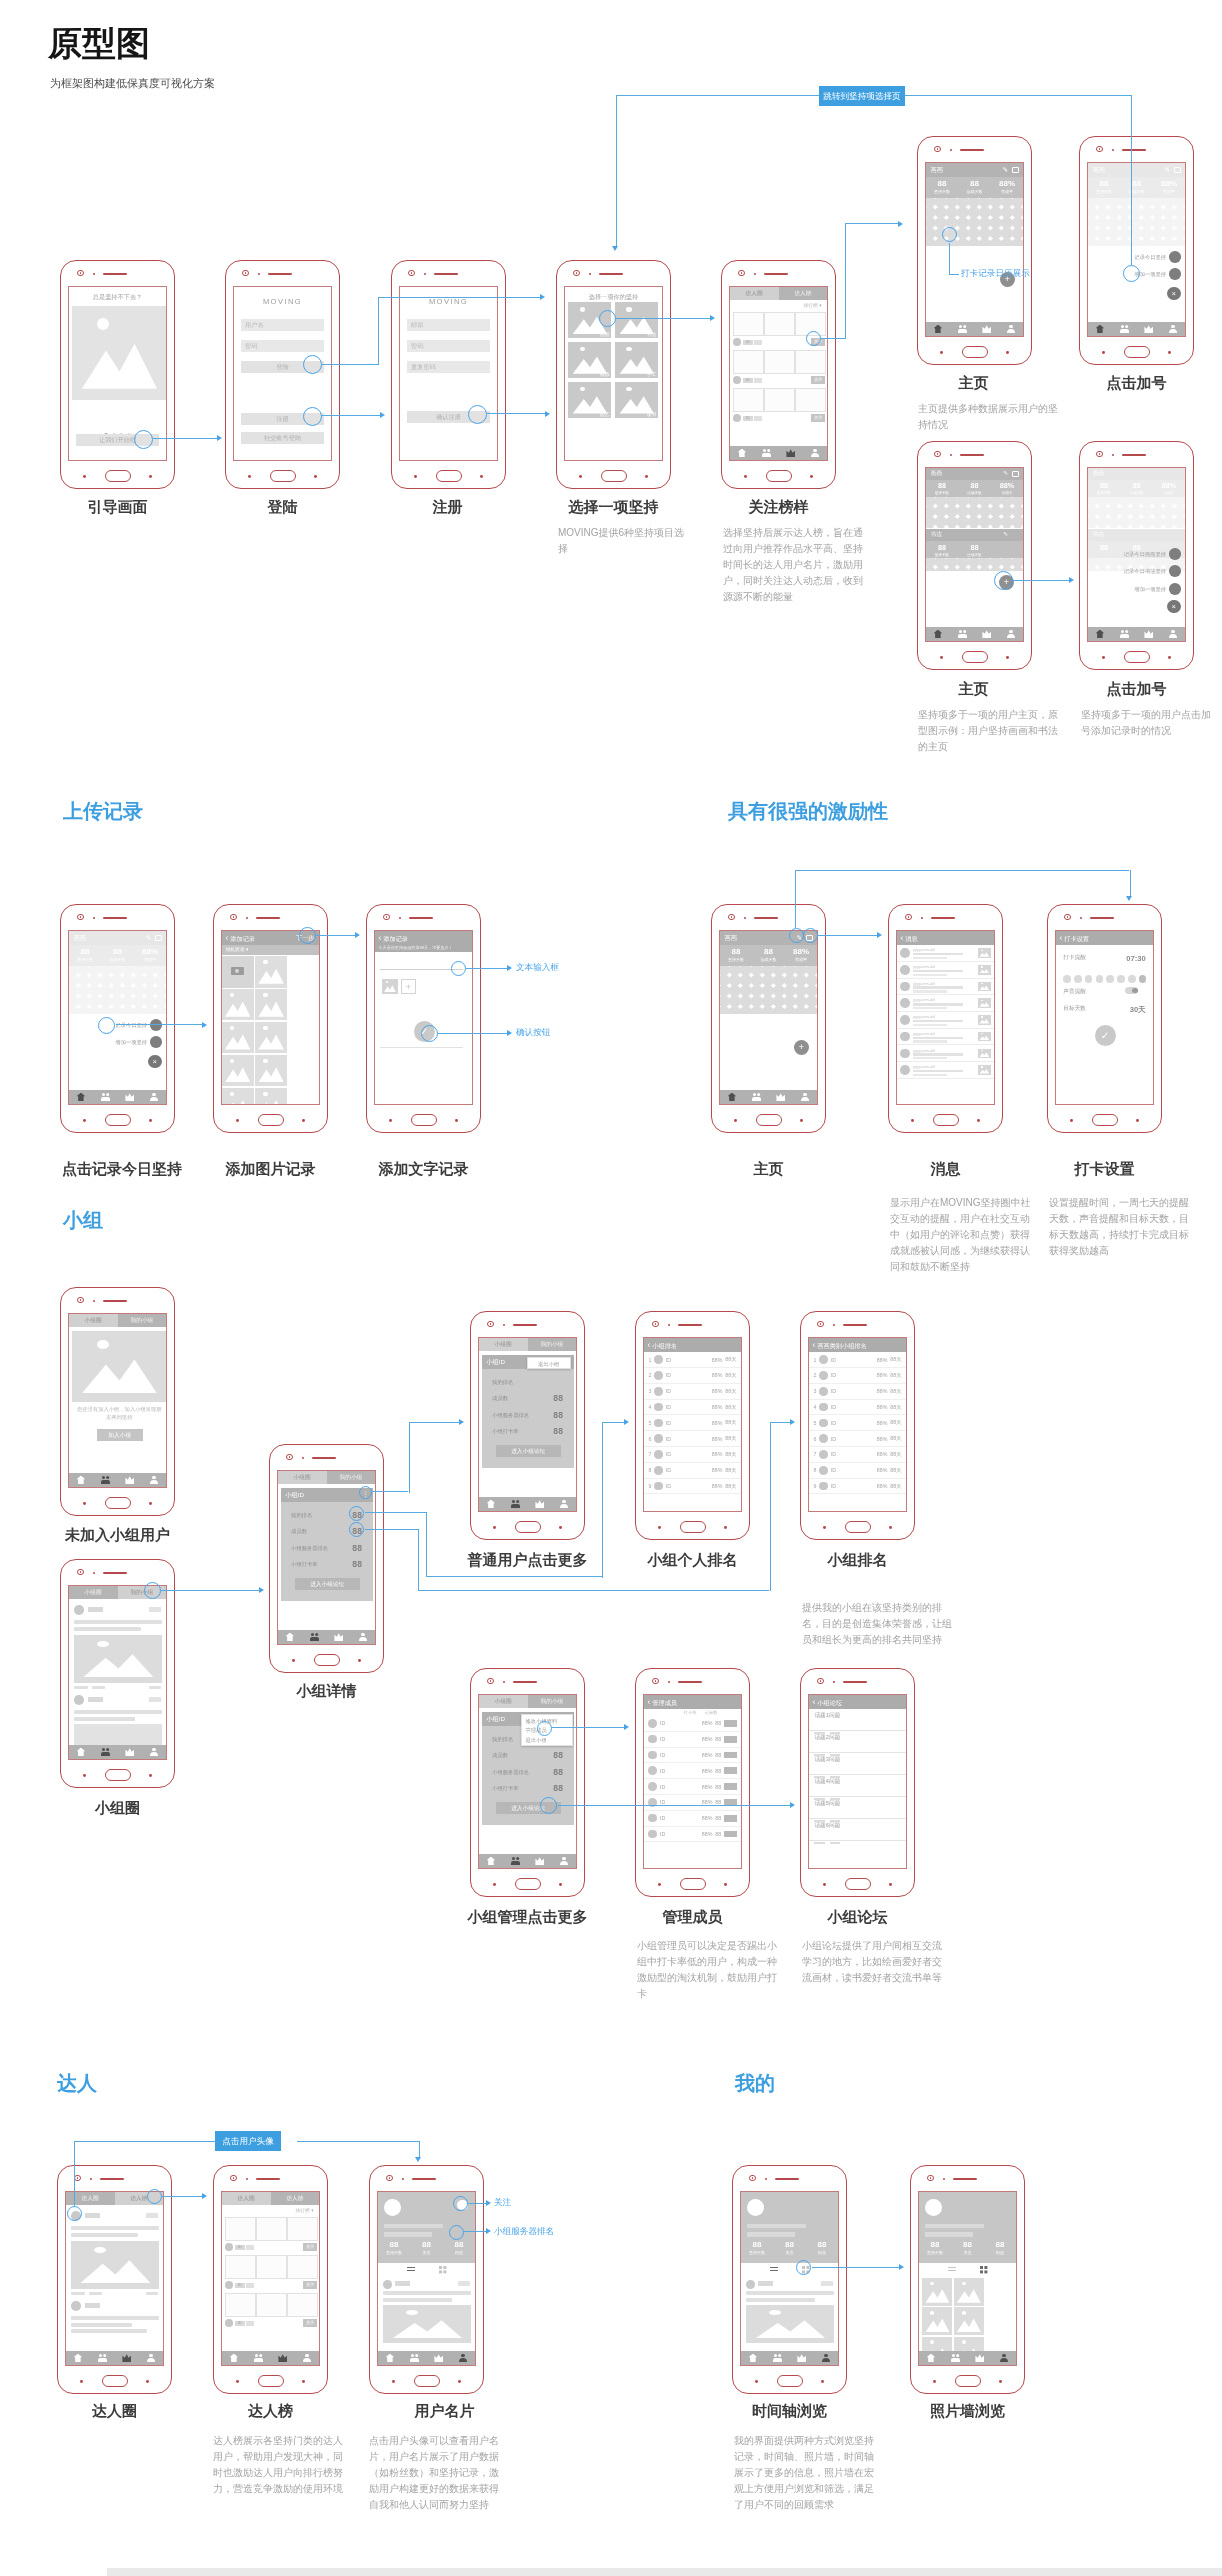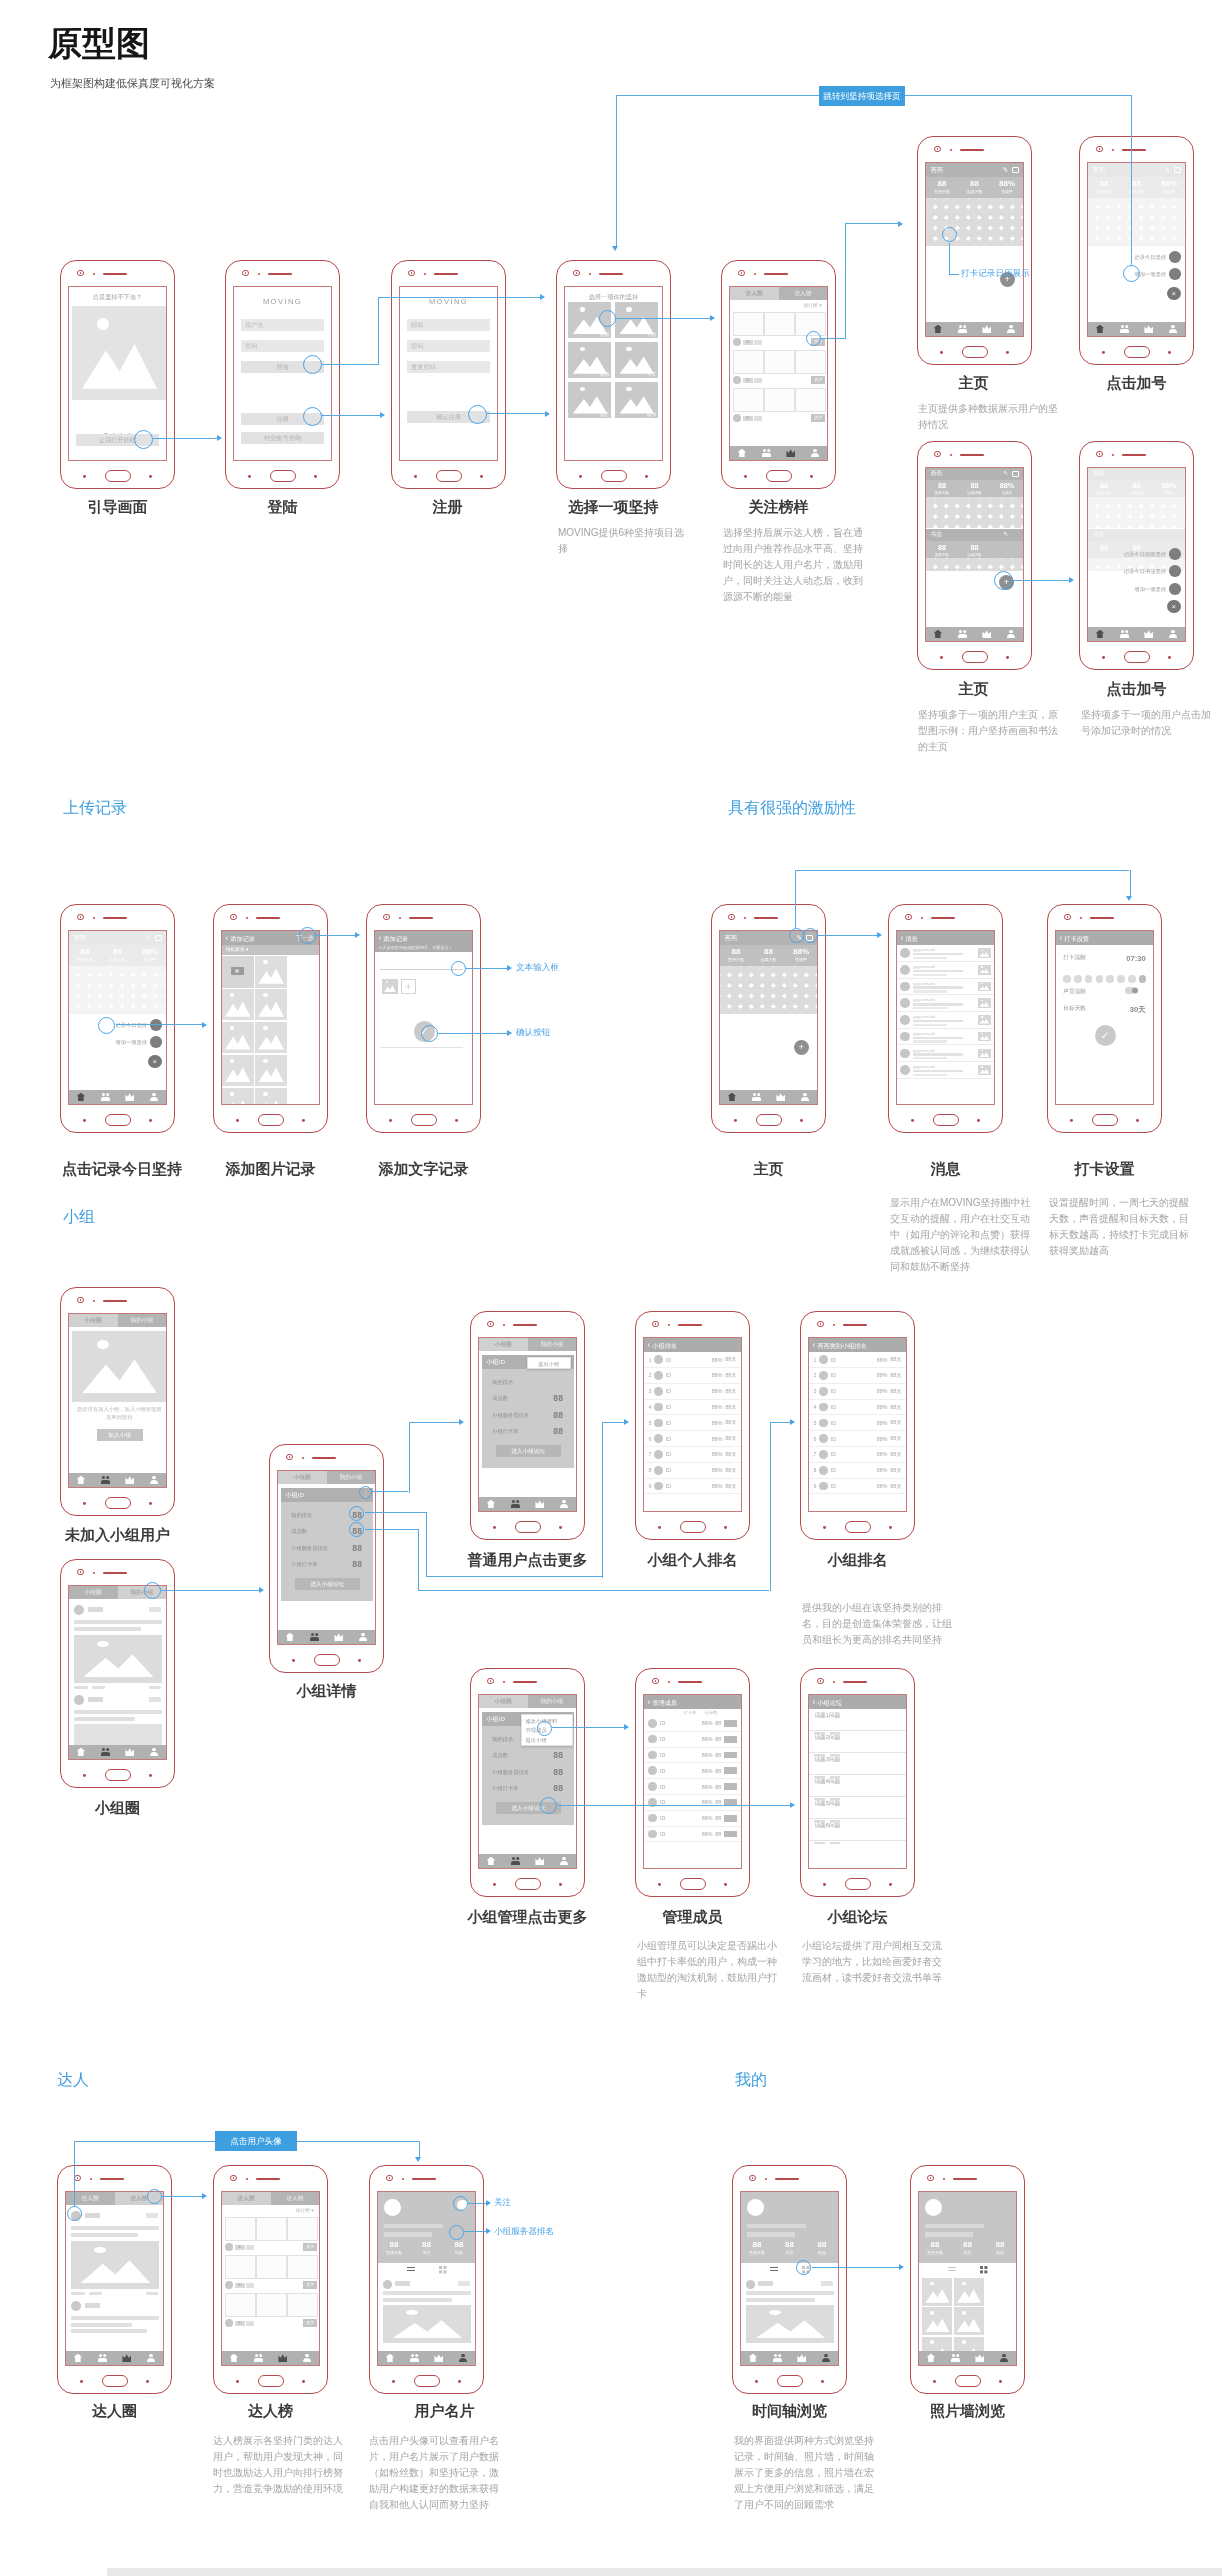--- a/index.html
+++ b/index.html
@@ -1,21 +1,21 @@
 <!DOCTYPE html>
 <html><head>
 <meta charset="utf-8">
 <style>
   *{box-sizing:border-box}
   body{margin:0;background:#fff;font-family:"Liberation Sans",sans-serif}
   #canvas{position:relative;width:1222px;height:2576px;background:#fff;overflow:hidden}
   
   .maintitle{position:absolute;font-size:34px;font-weight:800;color:#161616}
   .subtitle{position:absolute;font-size:11px;color:#4a4a4a}
-  .sect{position:absolute;font-size:16px;font-weight:400;color:#3d9fe0}
+  .sect{position:absolute;font-size:20px;font-weight:700;color:#3d9fe0}
   .cap{position:absolute;width:153px;text-align:center;font-size:15px;font-weight:700;color:#3c3c3c}
   .desc{position:absolute;font-size:10px;line-height:16px;color:#a3a3a3}
   
   .phone{position:absolute;width:115px;height:229px;border:1.4px solid #b5494b;border-radius:16px;background:#fff}
   .cam{position:absolute;left:16px;top:8.6px;width:6.7px;height:6.7px;border:1.1px solid #b5494b;border-radius:50%}
   .cam::after{content:"";position:absolute;left:1.7px;top:1.7px;width:1.7px;height:1.7px;border-radius:50%;background:#b5494b}
   .dot2{position:absolute;left:31.5px;top:11.5px;width:2.9px;height:2.9px;border-radius:50%;background:#b5494b}
   .dash{position:absolute;left:42px;top:11.5px;width:24px;height:2.9px;border-radius:1.9px;background:#b5494b}
   .homebtn{position:absolute;bottom:5.7px;left:50%;transform:translateX(-50%);width:26px;height:12.4px;border:1.2px solid #b5494b;border-radius:6.7px}
   .pdot{position:absolute;bottom:10.5px;width:2.9px;height:2.9px;border-radius:50%;background:#b5494b}
@@ -1612,21 +1612,21 @@
   <i class="cir" style="left:537px;top:1721px;width:15.3px;height:15.3px"></i>
   <i class="lnh" style="left:552px;top:1727px;width:74px"></i>
     <i class="ar r" style="left:624px;top:1724px"></i>
   <i class="cir" style="left:540px;top:1797px;width:17px;height:17px"></i>
   <i class="lnh" style="left:558px;top:1805px;width:233px"></i>
     <i class="ar r" style="left:790px;top:1802px"></i>
 
   <i class="cir" style="left:67px;top:2206px;width:15.3px;height:15.3px"></i>
   <i class="lnv" style="left:74px;top:2141px;height:66px"></i>
     <i class="lnh" style="left:74px;top:2141px;width:141px"></i>
-  <div class="bluetag" style="left:215px;top:2131px;width:82px">点击用户头像</div>
+  <div class="bluetag" style="left:215px;top:2131px;width:66px">点击用户头像</div>
   <i class="lnh" style="left:297px;top:2141px;width:123px"></i>
     <i class="lnv" style="left:419px;top:2141px;height:17px"></i>
     <i class="ar d" style="left:415px;top:2157px"></i>
   <i class="cir" style="left:147px;top:2189px;width:15.3px;height:15.3px"></i>
   <i class="lnh" style="left:162px;top:2196px;width:41px"></i>
     <i class="ar r" style="left:202px;top:2193px"></i>
   <i class="cir" style="left:453px;top:2196px;width:15.3px;height:15.3px"></i>
   <i class="lnh" style="left:468px;top:2203px;width:19px"></i>
     <i class="ar r" style="left:486px;top:2200px"></i>
   <div class="note" style="left:494px;top:2197px">关注</div>

